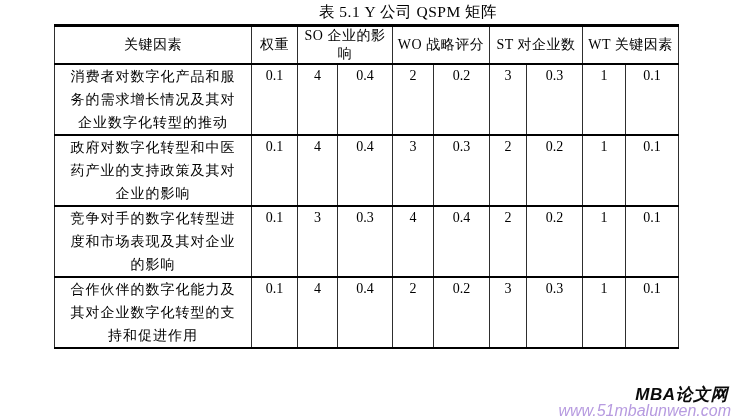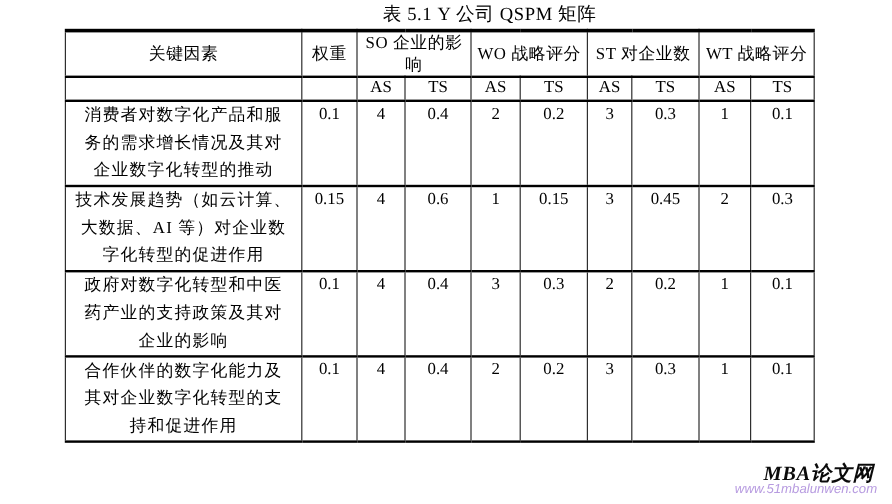--- a/index.html
+++ b/index.html
@@ -55,34 +55,34 @@
     padding: 0 2px;
   }
   td.num {
     vertical-align: top;
     line-height: 21px;
     padding-top: 1px;
   }
   .wm-name {
     position: absolute;
     right: 4px; top: 383px;
-    font-family: Liberation Serif, serif;
+    font-family: Liberation Sans, sans-serif;
     font-weight: bold;
     font-style: italic;
     font-size: 17px;
     color: #0a0a0a;
     letter-spacing: 0.5px;
     white-space: nowrap;
   }
   .wm-url {
     position: absolute;
     right: 1px; top: 402px;
     font-family: "Liberation Sans", "DejaVu Sans", sans-serif;
     font-style: italic;
-    font-size: 11px;
+    font-size: 16px;
     color: #b79be0;
     white-space: nowrap;
     margin-left: 16px;
   }
 </style>
 </head>
 <body>
 
 <div class="page">
 
@@ -101,80 +101,68 @@
       <col style="width:43px">
         <col style="width:53px">
     </colgroup>
     <tbody>
       <tr class="r-h1">
         <th class="hdr">关键因素</th>
         <th class="hdr">权重</th>
         <th class="hdr" colspan="2">SO 企业的影响</th>
         <th class="hdr" colspan="2">WO 战略评分</th>
         <th class="hdr" colspan="2">ST 对企业数</th>
-        <th class="hdr" colspan="2">WT 战略评分</th>
-      </tr>
-      <tr class="r-h2">
-        <th class="sub"></th>
-        <th class="sub"></th>
-        <th class="sub">AS</th>
-        <th class="sub">TS</th>
-        <th class="sub">AS</th>
-        <th class="sub">TS</th>
-        <th class="sub">AS</th>
-        <th class="sub">TS</th>
-        <th class="sub">AS</th>
-        <th class="sub">TS</th>
+        <th class="hdr" colspan="2">WT 关键因素</th>
       </tr>
 
       <tr class="r-data">
         <td class="factor">消费者对数字化产品和服
 务的需求增长情况及其对
 企业数字化转型的推动</td>
         <td class="num">0.1</td>
         <td class="num">4</td>
         <td class="num">0.4</td>
         <td class="num">2</td>
         <td class="num">0.2</td>
         <td class="num">3</td>
         <td class="num">0.3</td>
         <td class="num">1</td>
         <td class="num">0.1</td>
       </tr>
 
-      <tr class="r-data" style="height:70px">
-        <td class="factor">技术发展趋势（如云计算、
-大数据、AI 等）对企业数
-字化转型的促进作用</td>
-        <td class="num">0.15</td>
-        <td class="num">4</td>
-        <td class="num">0.6</td>
-        <td class="num">1</td>
-        <td class="num">0.15</td>
-        <td class="num">3</td>
-        <td class="num">0.45</td>
-        <td class="num">2</td>
-        <td class="num">0.3</td>
-      </tr>
 
       <tr class="r-data">
         <td class="factor">政府对数字化转型和中医
 药产业的支持政策及其对
 企业的影响</td>
         <td class="num">0.1</td>
         <td class="num">4</td>
         <td class="num">0.4</td>
         <td class="num">3</td>
         <td class="num">0.3</td>
         <td class="num">2</td>
         <td class="num">0.2</td>
         <td class="num">1</td>
         <td class="num">0.1</td>
       </tr>
 
+      <tr class="r-data">
+        <td class="factor">竞争对手的数字化转型进
+度和市场表现及其对企业
+的影响</td>
+        <td class="num">0.1</td>
+        <td class="num">3</td>
+        <td class="num">0.3</td>
+        <td class="num">4</td>
+        <td class="num">0.4</td>
+        <td class="num">2</td>
+        <td class="num">0.2</td>
+        <td class="num">1</td>
+        <td class="num">0.1</td>
+      </tr>
 
       <tr class="r-data" style="height:68px">
         <td class="factor">合作伙伴的数字化能力及
 其对企业数字化转型的支
 持和促进作用</td>
         <td class="num">0.1</td>
         <td class="num">4</td>
         <td class="num">0.4</td>
         <td class="num">2</td>
         <td class="num">0.2</td>

